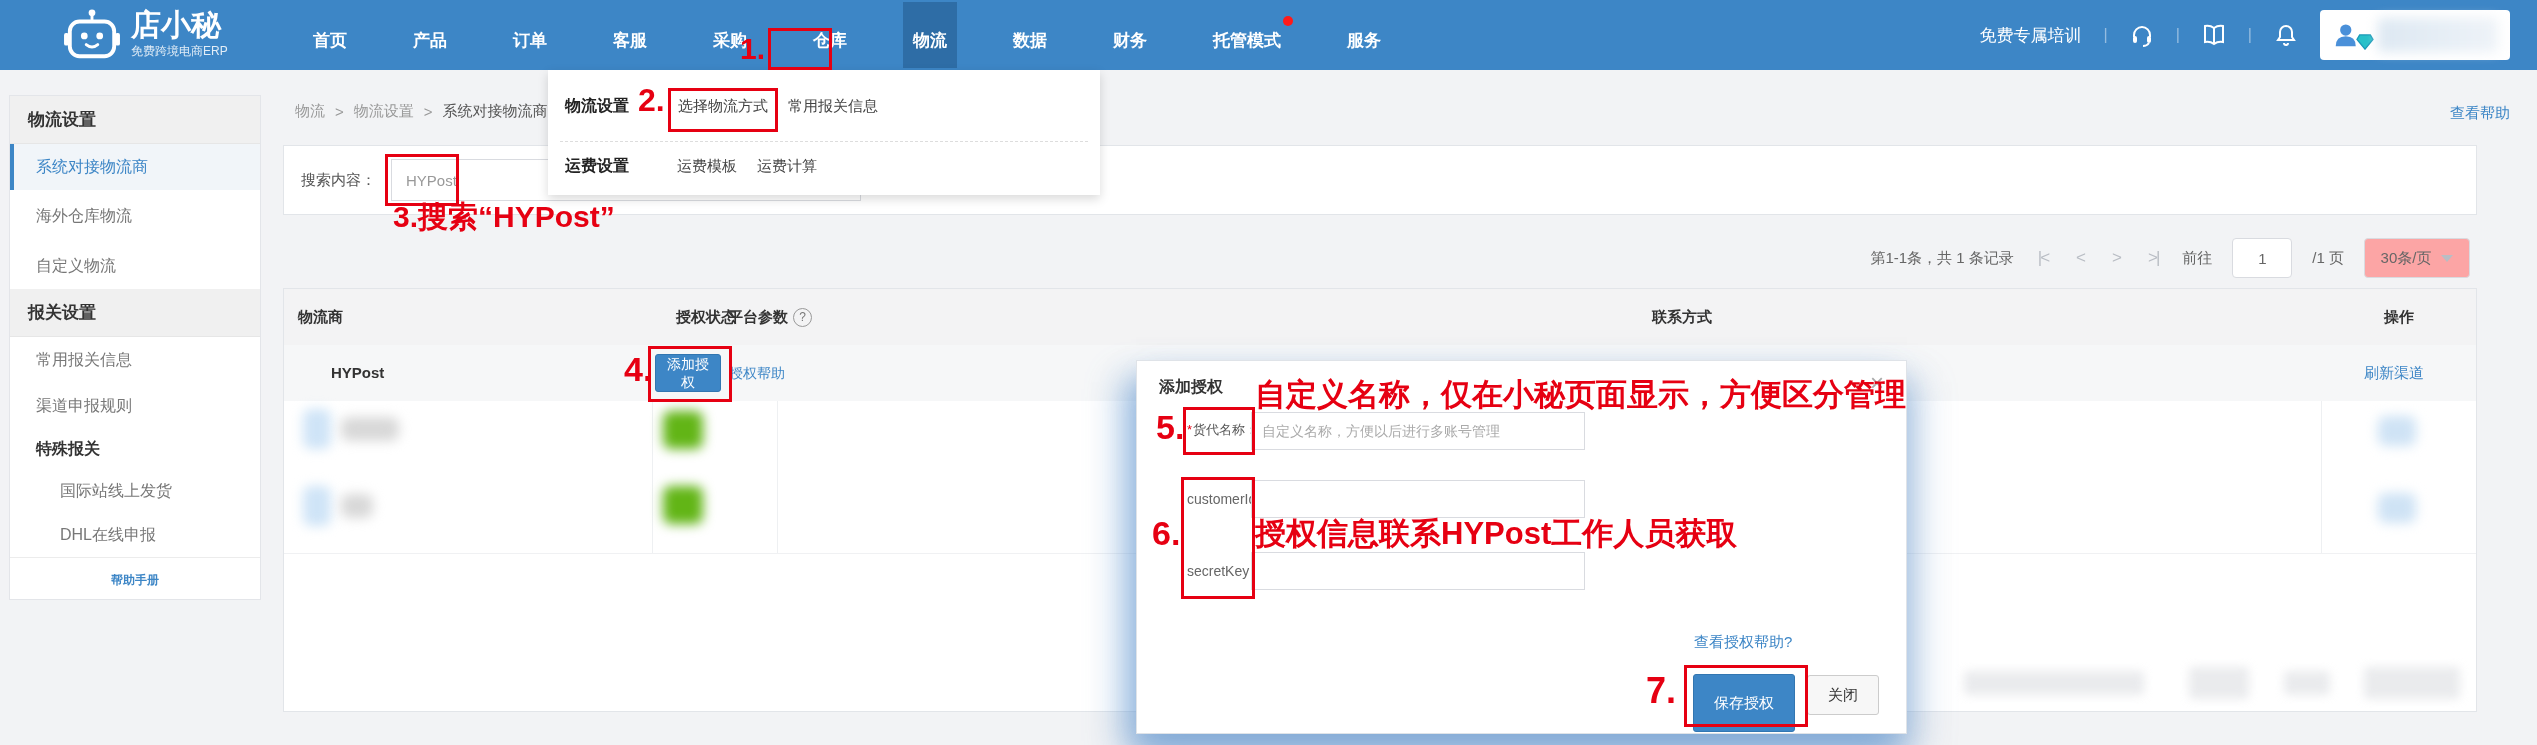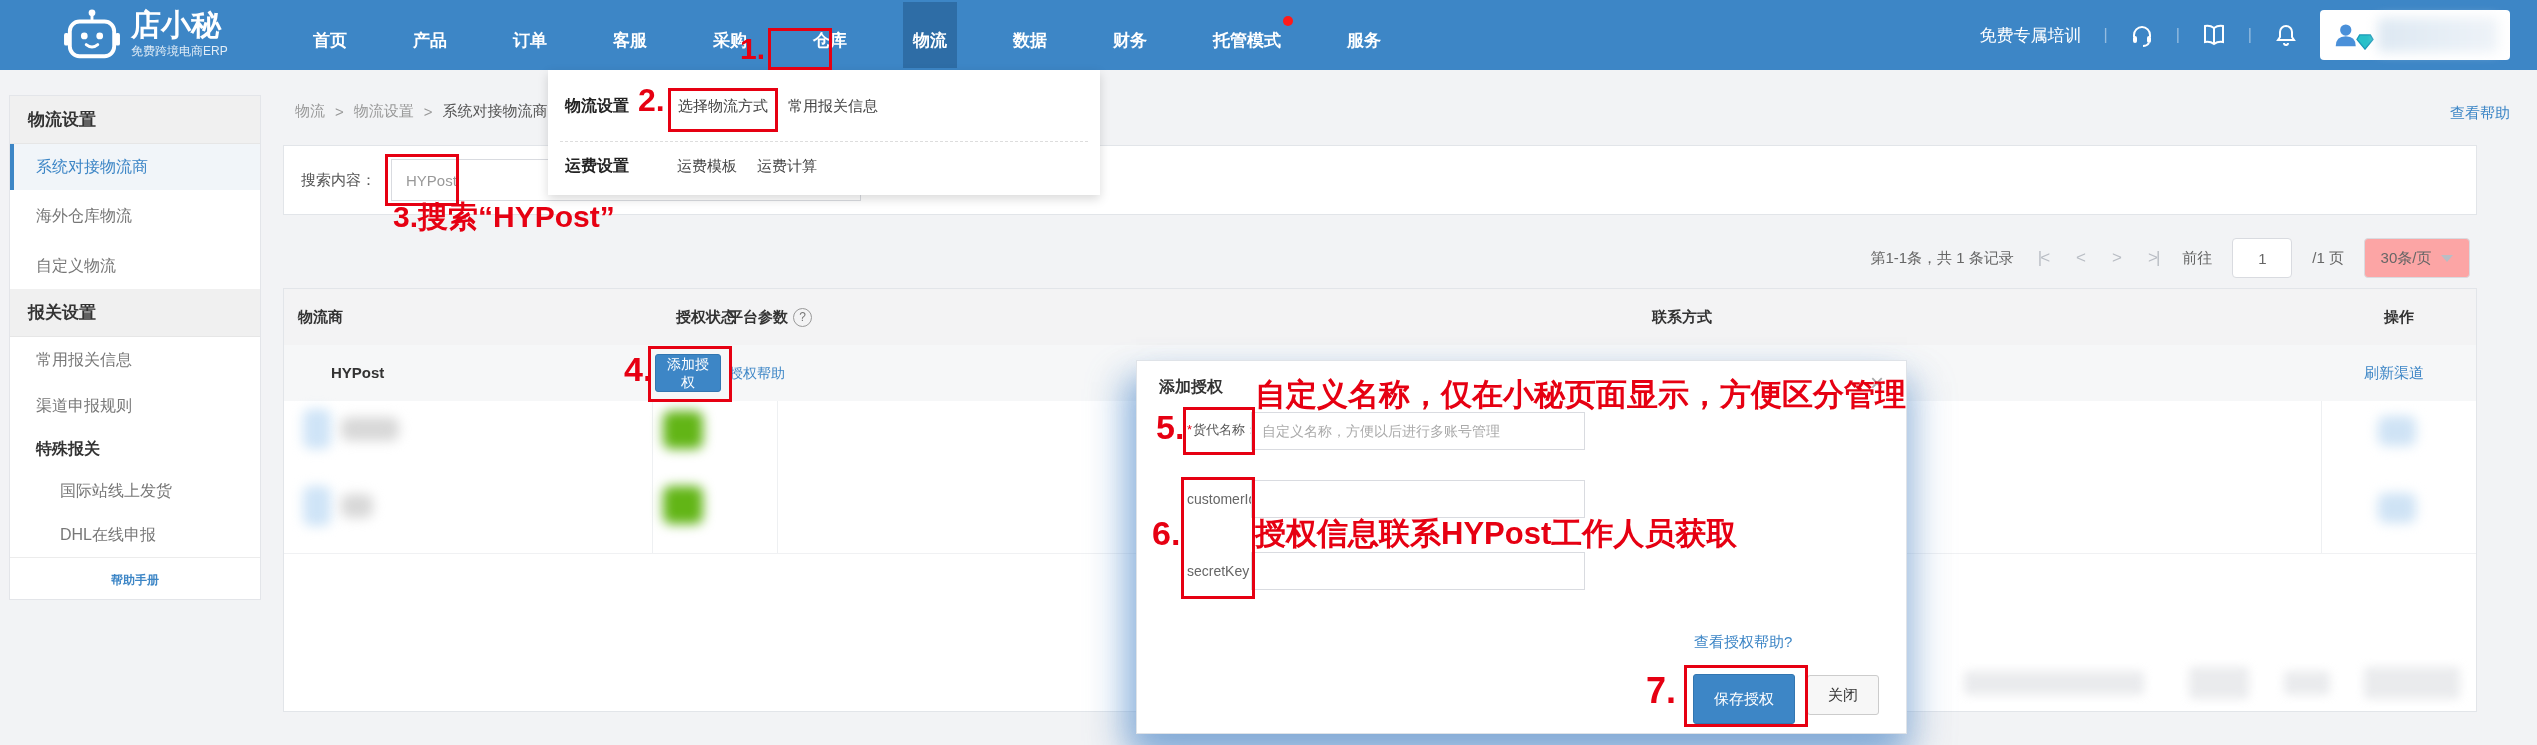--- a/index.html
+++ b/index.html
@@ -64,21 +64,21 @@
   
   .modal{position:absolute;left:1136px;top:360px;width:769px;height:372px;background:#fff;border:1px solid #dfe3e8;z-index:60;
          box-shadow:-16px 18px 32px rgba(98,150,208,.45),16px 18px 32px rgba(130,165,210,.28),0 22px 30px rgba(98,150,208,.5);}
   .modal-title{position:absolute;left:22px;top:16px;font-size:16px;font-weight:bold;color:#333;}
   .modal-close{position:absolute;right:22px;top:8px;font-size:24px;color:#aaa;cursor:pointer;}
   .m-label{position:absolute;font-size:13px;color:#555;text-align:right;white-space:nowrap;}
   .m-input{position:absolute;width:334px;height:38px;border:1px solid #d9dbe0;box-sizing:border-box;font-size:14px;color:#555;padding-left:10px;outline:none;font-family:inherit;}
   .m-input::placeholder{color:#aaa;}
   .req{color:#e60012;margin-right:1px;}
   .m-help{position:absolute;left:557px;top:272px;font-size:15px;color:#3d86c6;cursor:pointer;white-space:nowrap;}
-  .m-save{position:absolute;left:556px;top:313px;width:102px;height:50px;font-size:15px;}
+  .m-save{position:absolute;left:556px;top:313px;width:102px;height:58px;font-size:15px;}
   .m-cancel{position:absolute;left:670px;top:314px;width:72px;height:40px;background:#f7f7f7;border:1px solid #ccc;border-radius:3px;font-size:15px;color:#333;font-family:inherit;cursor:pointer;}
   
   .ann{position:absolute;inset:0;z-index:100;pointer-events:none;}
   .red-box{position:absolute;border:3px solid #e60012;}
   .red-num{position:absolute;color:#e60012;font-weight:bold;font-family:"Liberation Sans","DejaVu Sans",sans-serif;}
   .red-note{position:absolute;color:#e60012;font-weight:bold;white-space:nowrap;}
 </style>
 </head>
 <body>
 

